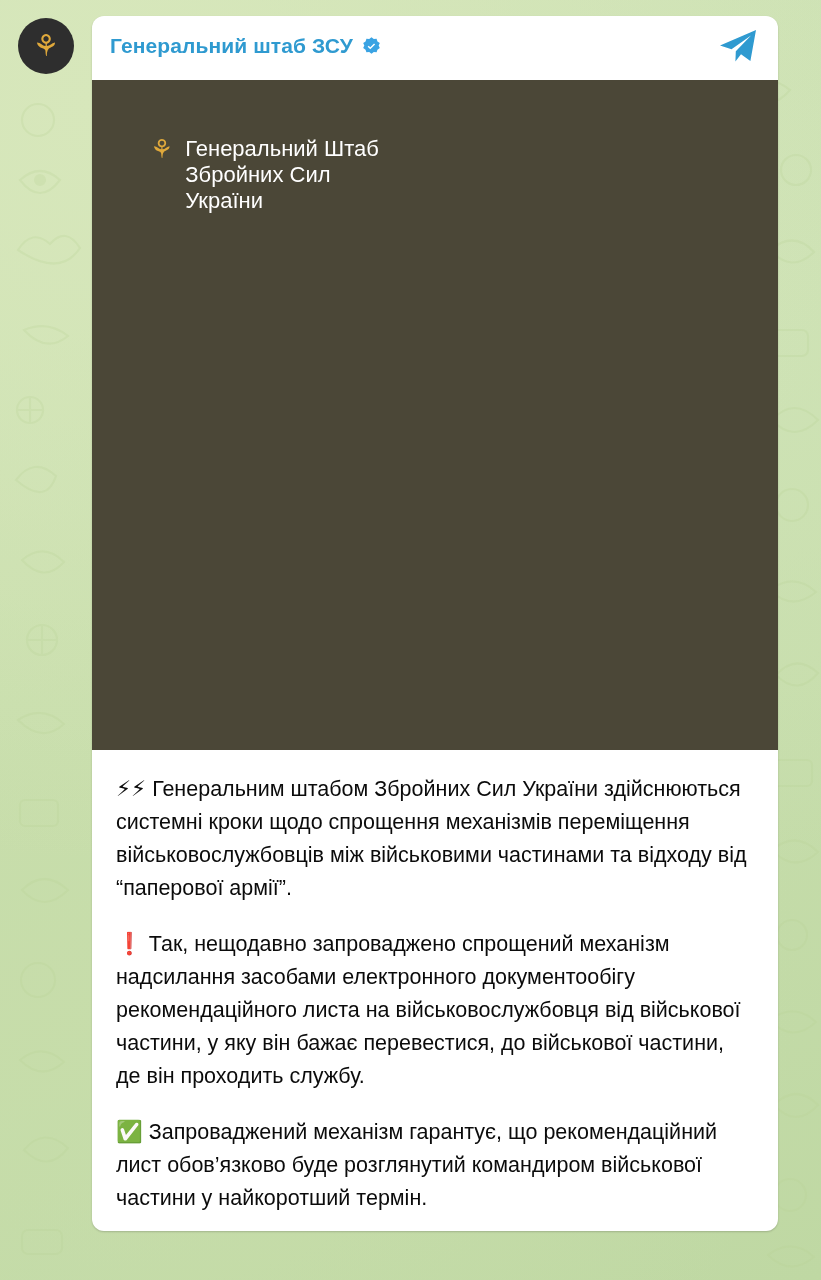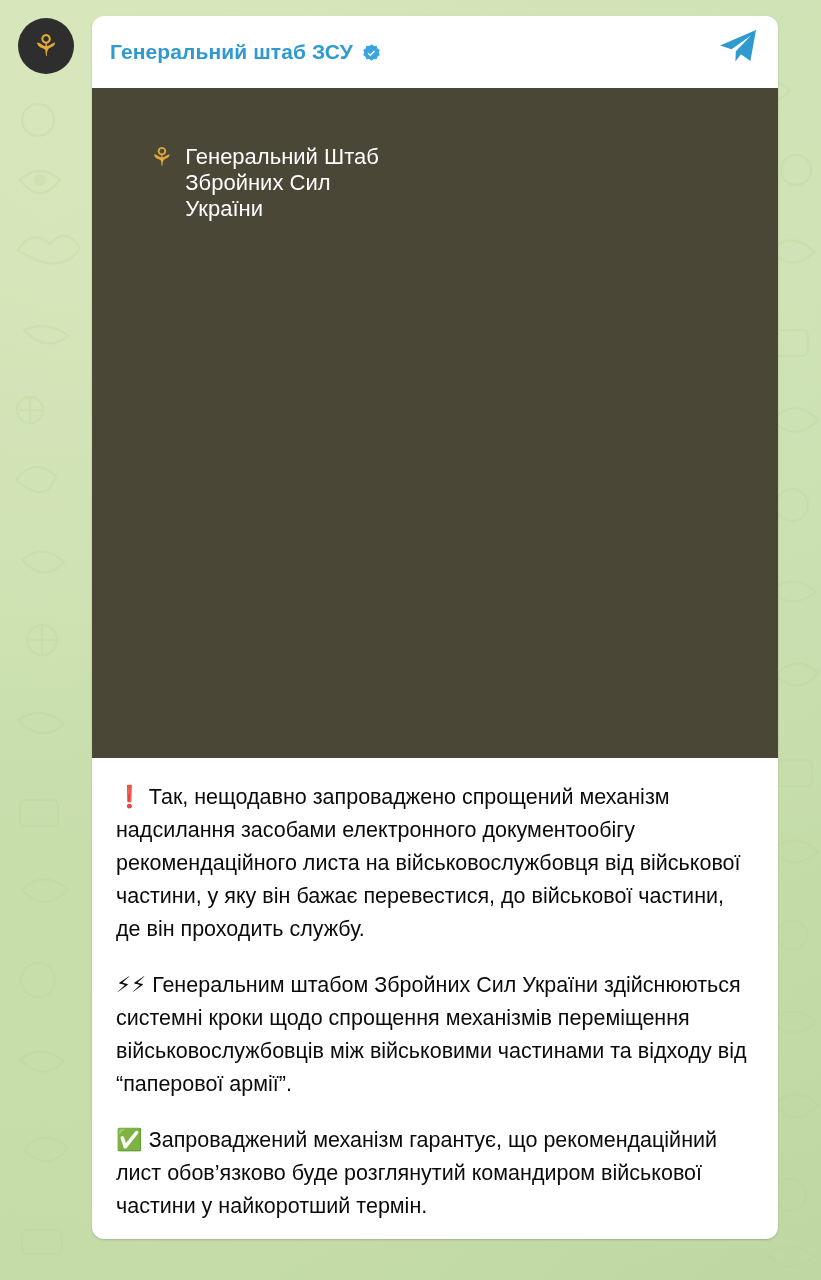--- a/index.html
+++ b/index.html
@@ -58,22 +58,22 @@
     top: 16px;
     width: 686px;
     background: #ffffff;
     border-radius: 12px 12px 12px 12px;
     overflow: hidden;
     box-shadow: 0 1px 2px rgba(0,0,0,0.18);
   }
 
   .bubble-header {
     display: flex;
-    align-items: flex-end;
-    padding: 12px 16px 24px 18px;
+    align-items: center;
+    padding: 12px 16px 16px 18px;
     min-height: 34px;
   }
   .channel-name {
     color: #2f9ad0;
     font-size: 21px;
     font-weight: bold;
     letter-spacing: 0.1px;
     white-space: nowrap;
   }
   .verified-badge {
@@ -217,26 +217,26 @@
     <div class="att-logo">
       <span class="trident-small">⚘</span>
       <div class="att-logo-text">Генеральний Штаб
 Збройних Сил
 України</div>
     </div>
   </div>
 
   <div class="body-text">
     <p>
+      <span class="emoji">⚡⚡</span>
+      <span>Генеральним штабом Збройних Сил України здійснюються системні кроки щодо спрощення механізмів переміщення військовослужбовців між військовими частинами та відходу від “паперової армії”.</span>
+    </p>
+    <p>
       <span class="emoji">❗</span>
       <span>Так, нещодавно запроваджено спрощений механізм надсилання засобами електронного документообігу рекомендаційного листа на військовослужбовця від військової частини, у яку він бажає перевестися, до військової частини, де він проходить службу.</span>
-    </p>
-    <p>
-      <span class="emoji">⚡⚡</span>
-      <span>Генеральним штабом Збройних Сил України здійснюються системні кроки щодо спрощення механізмів переміщення військовослужбовців між військовими частинами та відходу від “паперової армії”.</span>
     </p>
     <p>
       <span class="emoji">✅</span>
       <span>Запроваджений механізм гарантує, що рекомендаційний лист обов’язково буде розглянутий командиром військової частини у найкоротший термін.</span>
     </p>
   </div>
 
 </div>
 
 </body></html>

